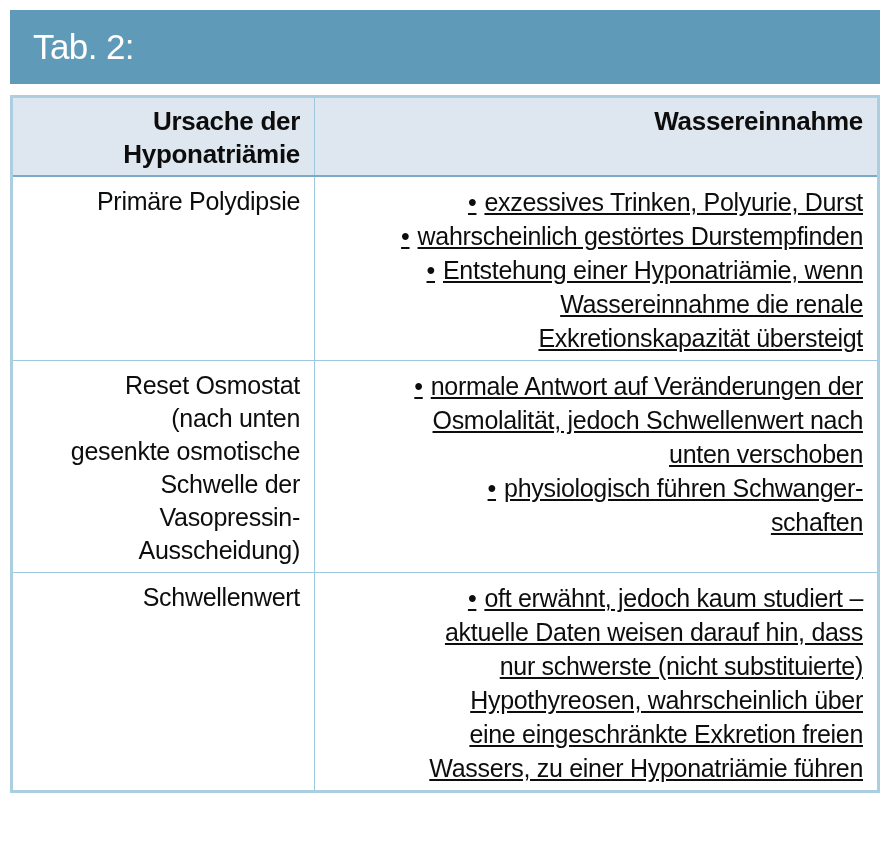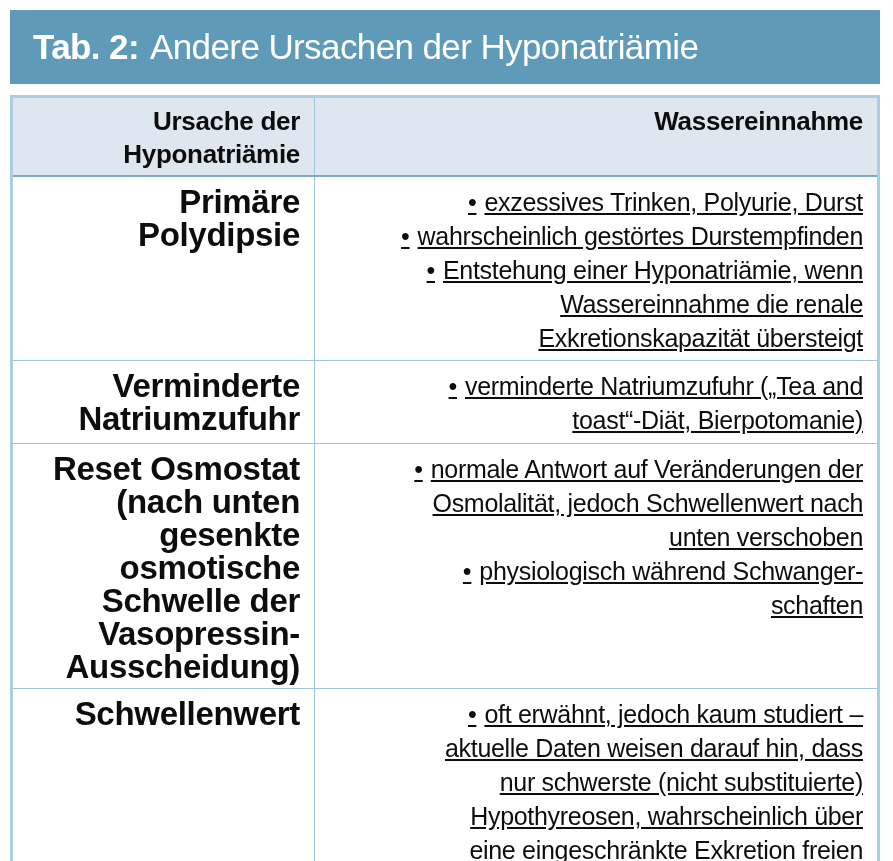--- a/index.html
+++ b/index.html
@@ -30,21 +30,21 @@
     height: 74px;
     background: var(--title-bar-bg);
     color: var(--title-text);
     display: flex;
     align-items: center;
     padding-left: 23px;
     font-size: 35px;
     letter-spacing: -0.6px;
     margin-bottom: 11px;
   }
-  .title-prefix { font-weight: bold; margin-right: 11px; }
+  .title-prefix { font-weight: normal; margin-right: 20px; }
   .title-rest { font-weight: normal; }
 
   table.causes {
     width: 870px;
     border-collapse: collapse;
     table-layout: fixed;
     border: 3px solid var(--outer-border);
   }
   .causes th, .causes td {
     border: 1px solid var(--grid-line);
@@ -64,22 +64,22 @@
     font-size: 26px;
     line-height: 33px;
     font-weight: bold;
     padding: 7px 14px 4px 13px;
   }
   .causes th.col-cause { width: 303px; }
 
   .causes td { padding: 8px 14px 5px 13px; }
 
   .cause-text {
-    font-weight: bold;
-    font-size: 33px;
+    font-weight: normal;
+    font-size: 25px;
     line-height: 33px;
     white-space: pre-line;
     display: block;
   }
   .hdr-text { white-space: pre-line; display: block; }
 
   ul.char-list {
     margin: 0;
     padding: 0;
     list-style: none;
@@ -91,21 +91,20 @@
   .char-item.lvl1 { padding-left: 0; text-indent: 19px; }
   .bullet { margin-right: 8px; }
 </style>
 </head>
 <body>
 
 <div class="page">
 
   <div class="title-bar">
     <span class="title-prefix">Tab. 2:</span>
-    <span class="title-rest">Andere Ursachen der Hyponatriämie</span>
   </div>
 
   <table class="causes">
     <thead>
       <tr>
         <th class="col-cause">
           <span class="hdr-text">Ursache der
 Hyponatriämie</span>
         </th>
         <th class="col-char">
@@ -123,45 +122,33 @@
               <li class="char-item lvl0"><span class="bullet">•</span><span class="char-text">exzessives Trinken, Polyurie, Durst</span></li>
               <li class="char-item lvl0"><span class="bullet">•</span><span class="char-text">wahrscheinlich gestörtes Durstempfinden</span></li>
               <li class="char-item lvl0"><span class="bullet">•</span><span class="char-text">Entstehung einer Hyponatriämie, wenn
 Wassereinnahme die renale
 Exkretionskapazität übersteigt</span></li>
             </ul>
     </td>
   </tr>
         <tr>
     <td>
-      <span class="cause-text">Verminderte
-Natriumzufuhr</span>
-    </td>
-    <td>
-      <ul class="char-list">
-              <li class="char-item lvl0"><span class="bullet">•</span><span class="char-text">verminderte Natriumzufuhr („Tea and
-toast“-Diät, Bierpotomanie)</span></li>
-            </ul>
-    </td>
-  </tr>
-        <tr>
-    <td>
       <span class="cause-text">Reset Osmostat
 (nach unten
 gesenkte osmotische
 Schwelle der
 Vasopressin-
 Ausscheidung)</span>
     </td>
     <td>
       <ul class="char-list">
               <li class="char-item lvl0"><span class="bullet">•</span><span class="char-text">normale Antwort auf Veränderungen der
 Osmolalität, jedoch Schwellenwert nach
 unten verschoben</span></li>
-              <li class="char-item lvl1"><span class="bullet">•</span><span class="char-text">physiologisch während Schwanger-
+              <li class="char-item lvl1"><span class="bullet">•</span><span class="char-text">physiologisch führen Schwanger-
 schaften</span></li>
             </ul>
     </td>
   </tr>
         <tr>
     <td>
       <span class="cause-text">Schwellenwert</span>
     </td>
     <td>
       <ul class="char-list">

